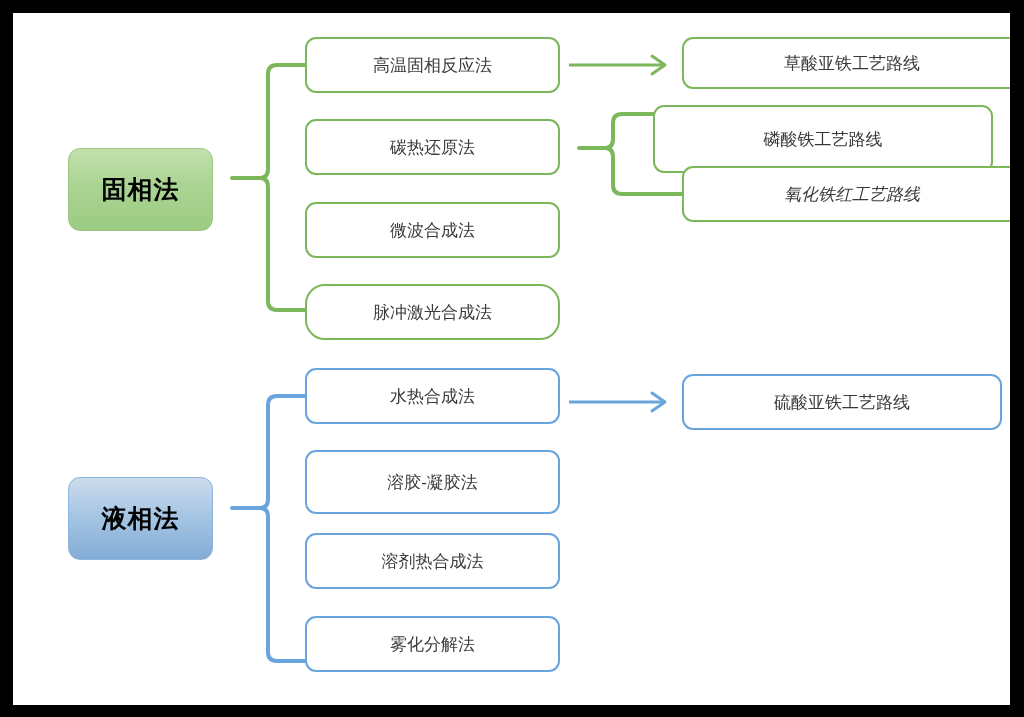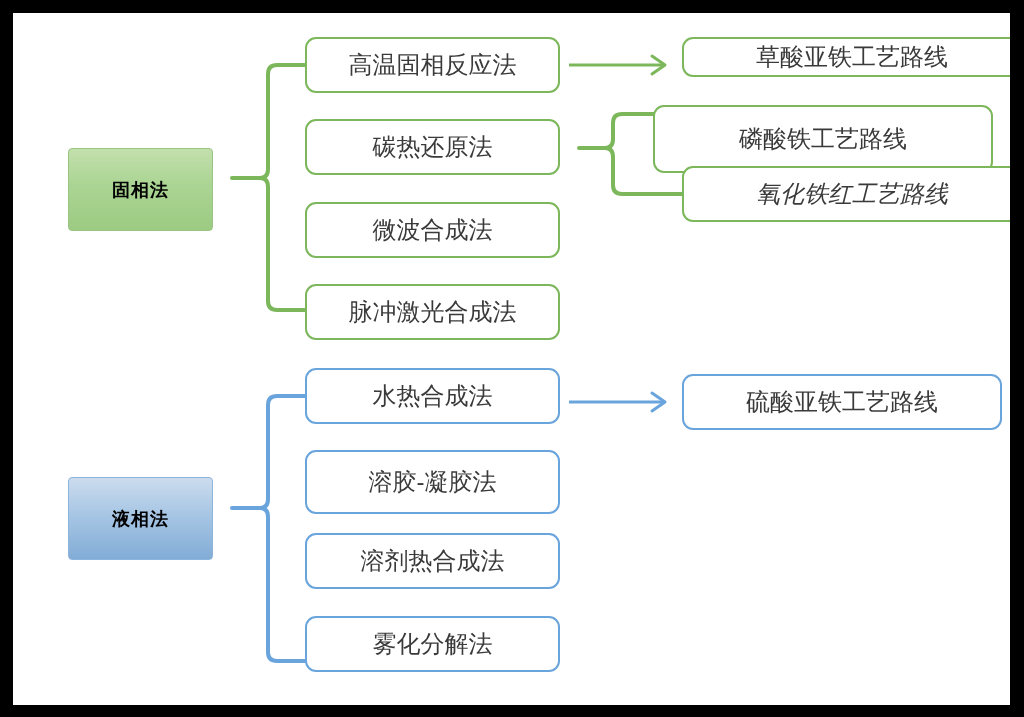--- a/index.html
+++ b/index.html
@@ -28,25 +28,25 @@
     left: 0;
     top: 0;
     width: 997px;
     height: 692px;
     pointer-events: none;
   }
 
   
   .root-node {
     position: absolute;
-    border-radius: 4px;
+    border-radius: 12px;
     display: flex;
     align-items: center;
     justify-content: center;
-    font-size: 18px;
+    font-size: 25px;
     font-weight: bold;
     color: #000000;
     letter-spacing: 1px;
     box-sizing: border-box;
   }
   .root-green {
     background: linear-gradient(to bottom, #c3e0ad 0%, #aad493 45%, #9ccb82 100%);
     border: 1px solid #9ac483;
   }
   .root-blue {
@@ -56,21 +56,21 @@
 
   
   .box {
     position: absolute;
     box-sizing: border-box;
     background: #ffffff;
     border-radius: 11px;
     display: flex;
     align-items: center;
     justify-content: center;
-    font-size: 24px;
+    font-size: 17px;
     color: #3a3a3a;
     white-space: nowrap;
   }
   .box-green { border: 2px solid #7cb martial; }
   .box-green { border: 2px solid #7cb75b; }
   .box-blue  { border: 2px solid #6aa4dc; align-items: center; }
   .box.clipped { border-radius: 11px; }
 </style>
 </head>
 <body>
@@ -117,25 +117,25 @@
   </div>
 
   <div class="box box-green" style="left:292px; top:189px; width:255px; height:56px;">
     <span>微波合成法</span>
   </div>
 
   <div class="box box-green" style="left:292px; top:106px; width:255px; height:56px;">
     <span>碳热还原法</span>
   </div>
 
-  <div class="box box-green" style="left:292px; top:271px; width:255px; height:56px;">
+  <div class="box box-green" style="left:292px; top:271px; width:255px; height:56px;border-radius:20px;">
     <span>脉冲激光合成法</span>
   </div>
 
-  <div class="box box-green clipped" style="left:669px; top:24px; width:340px; height:40px;align-items:center;">
+  <div class="box box-green clipped" style="left:669px; top:24px; width:340px; height:52px;align-items:center;">
     <span>草酸亚铁工艺路线</span>
   </div>
 
   <div class="box box-green clipped" style="left:640px; top:92px; width:340px; height:68px;">
     <span>磷酸铁工艺路线</span>
   </div>
 
   <div class="box box-green clipped" style="left:669px; top:153px; width:340px; height:56px;font-style:italic;">
     <span>氧化铁红工艺路线</span>
   </div>

